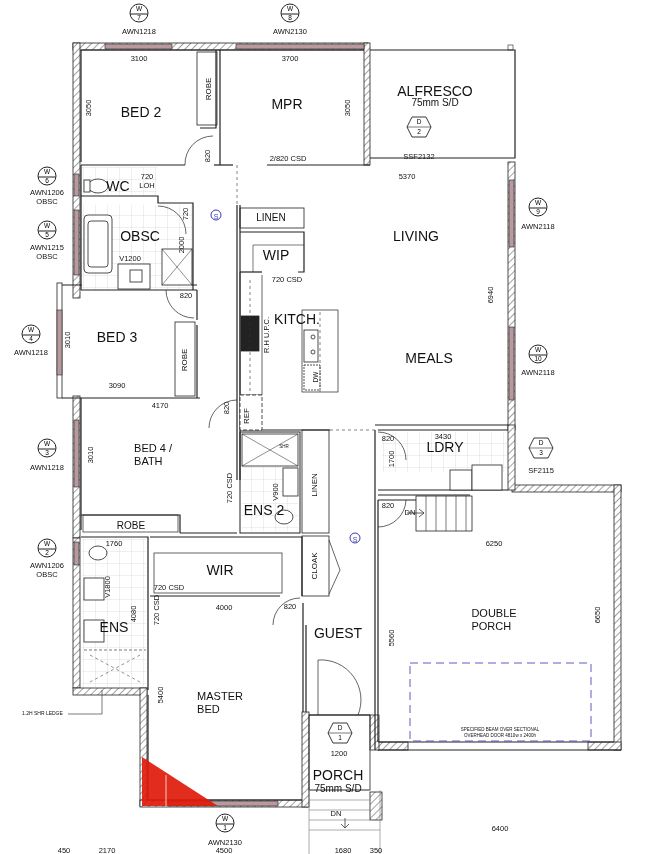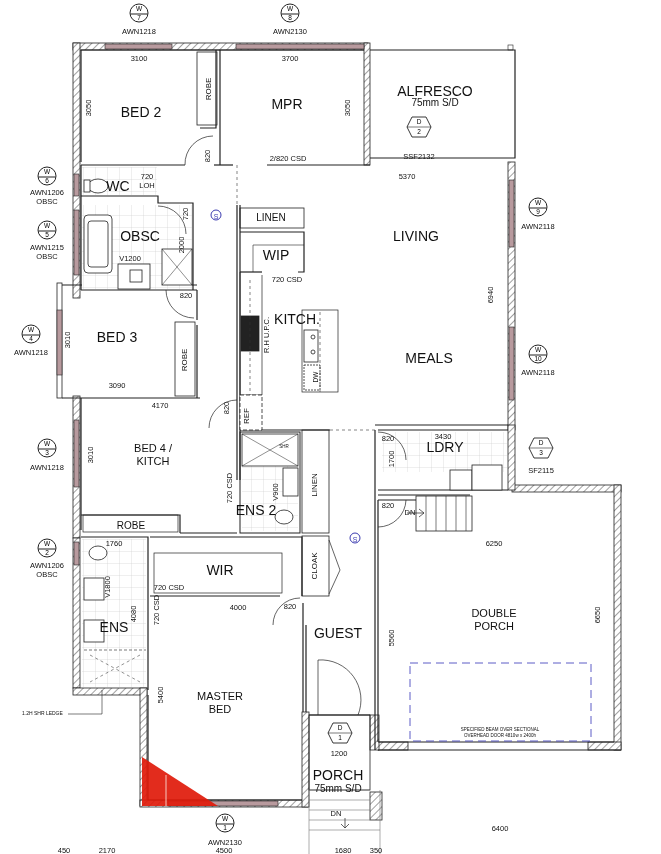--- a/index.html
+++ b/index.html
@@ -1,20 +1,20 @@
 <!DOCTYPE html>
 <html><head>
 <meta charset="utf-8">
 <style>
   html, body { margin: 0; padding: 0; background: #ffffff; }
   body { width: 661px; height: 854px; overflow: hidden; position: relative; font-family: "Liberation Sans", "DejaVu Sans", sans-serif; }
   #plan { position: absolute; left: 0; top: 0; width: 661px; height: 854px; }
   .lbl { position: absolute; white-space: nowrap; color: #111; line-height: 1; }
   .room { font-size: 14px; transform: translate(-50%, -50%); text-align: right; }
-  .room2 { font-size: 11px; transform: translate(-50%, -50%); text-align: center; line-height: 1.15; }
+  .room2 { font-size: 11px; transform: translate(-50%, -50%); text-align: left; line-height: 1.15; }
   .dim { font-size: 7.5px; transform: translate(-50%, -50%); }
   .vdim { font-size: 7.5px; transform: translate(-50%, -50%) rotate(-90deg); }
   .vroom { font-size: 8px; transform: translate(-50%, -50%) rotate(-90deg); }
   .sub { font-size: 10px; transform: translate(-50%, -50%); }
   .tiny { font-size: 4.5px; transform: translate(-50%, -50%); text-align: center; line-height: 1.3; }
   .wtag { position: absolute; width: 19px; height: 19px; border: 1px solid #222; border-radius: 50%; transform: translate(-50%, -50%); background: #fff; box-sizing: border-box; }
   .wtag .t { position: absolute; left: 0; right: 0; top: 1px; font-size: 6.5px; text-align: center; line-height: 1; }
   .wtag .b { position: absolute; left: 0; right: 0; bottom: 1px; font-size: 6.5px; text-align: center; line-height: 1; }
   .wtag .mid { position: absolute; left: 0; right: 0; top: 8.5px; border-top: 1px solid #222; }
   .wcode { font-size: 7.5px; transform: translate(-50%, 0); text-align: center; line-height: 1.2; }
@@ -259,23 +259,23 @@
 <div class="lbl room" style="left:118px;top:186px">WC</div>
 <div class="lbl room" style="left:140px;top:236px">OBSC</div>
 <div class="lbl sub" style="left:271px;top:218px">LINEN</div>
 <div class="lbl room" style="left:276px;top:255px">WIP</div>
 <div class="lbl room" style="left:416px;top:236px">LIVING</div>
 <div class="lbl room" style="left:117px;top:337px">BED 3</div>
 <div class="lbl room" style="left:297px;top:319px">KITCH.</div>
 <div class="lbl room" style="left:429px;top:358px">MEALS</div>
 <div class="lbl room2" style="left:153px;top:455px">
   <div>BED 4 /</div>
-  <div>KITCH</div>
-</div>
-<div class="lbl room" style="left:256px;top:510px">ENS 2</div>
+  <div>BATH</div>
+</div>
+<div class="lbl room" style="left:264px;top:510px">ENS 2</div>
 <div class="lbl vroom" style="left:315px;top:485px">LINEN</div>
 <div class="lbl room" style="left:445px;top:447px">LDRY</div>
 <div class="lbl sub" style="left:131px;top:526px">ROBE</div>
 <div class="lbl room" style="left:220px;top:570px">WIR</div>
 <div class="lbl vroom" style="left:315px;top:566px">CLOAK</div>
 <div class="lbl room" style="left:114px;top:627px">ENS</div>
 <div class="lbl room" style="left:338px;top:633px">GUEST</div>
 <div class="lbl room2" style="left:494px;top:620px">
   <div>DOUBLE</div>
   <div>PORCH</div>
@@ -317,21 +317,21 @@
 <div class="lbl vdim" style="left:276px;top:492px">V900</div>
 <div class="lbl dim" style="left:443px;top:437px">3430</div>
 <div class="lbl vdim" style="left:392px;top:459px">1700</div>
 <div class="lbl dim" style="left:388px;top:439px">820</div>
 <div class="lbl dim" style="left:388px;top:506px">820</div>
 <div class="lbl dim" style="left:114px;top:544px">1760</div>
 <div class="lbl vdim" style="left:108px;top:587px">V1800</div>
 <div class="lbl vdim" style="left:134px;top:614px">4080</div>
 <div class="lbl vdim" style="left:157px;top:610px">720 CSD</div>
 <div class="lbl dim" style="left:169px;top:588px">720 CSD</div>
-<div class="lbl dim" style="left:238px;top:608px">4000</div>
+<div class="lbl dim" style="left:224px;top:608px">4000</div>
 <div class="lbl dim" style="left:290px;top:607px">820</div>
 <div class="lbl vdim" style="left:392px;top:638px">5560</div>
 <div class="lbl dim" style="left:494px;top:544px">6250</div>
 <div class="lbl vdim" style="left:598px;top:615px">6650</div>
 <div class="lbl vdim" style="left:161px;top:695px">5400</div>
 <div class="lbl dim" style="left:339px;top:754px">1200</div>
 <div class="lbl dim" style="left:64px;top:851px">450</div>
 <div class="lbl dim" style="left:107px;top:851px">2170</div>
 <div class="lbl dim" style="left:224px;top:851px">4500</div>
 <div class="lbl dim" style="left:343px;top:851px">1680</div>

